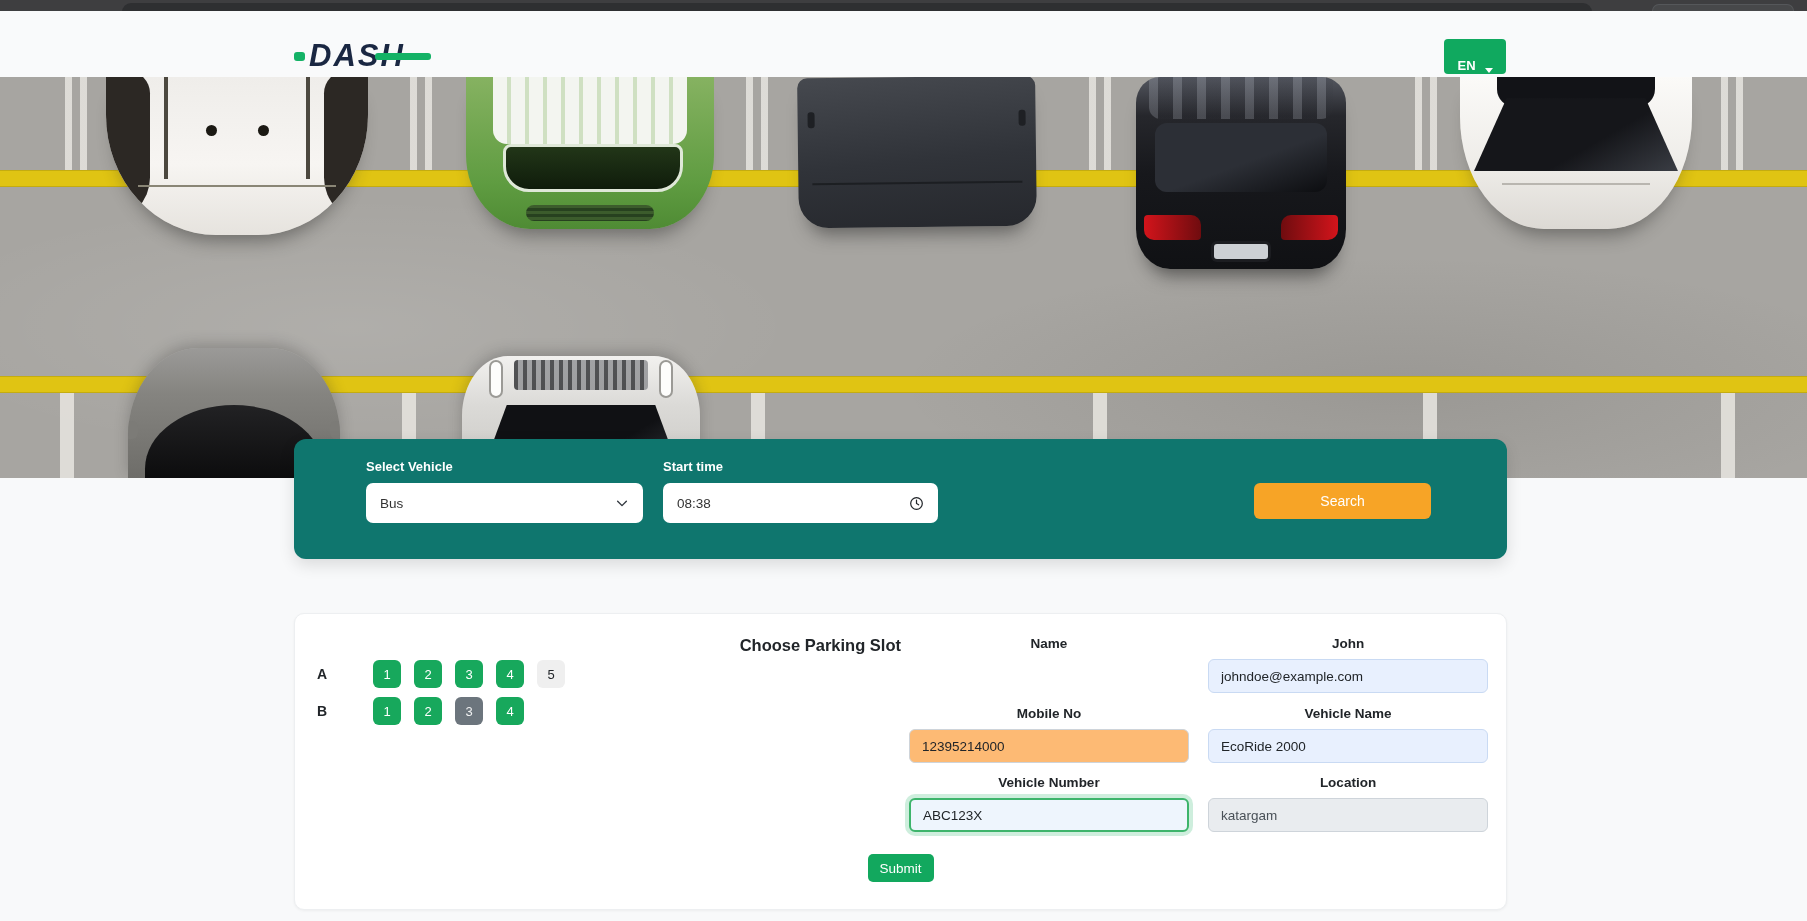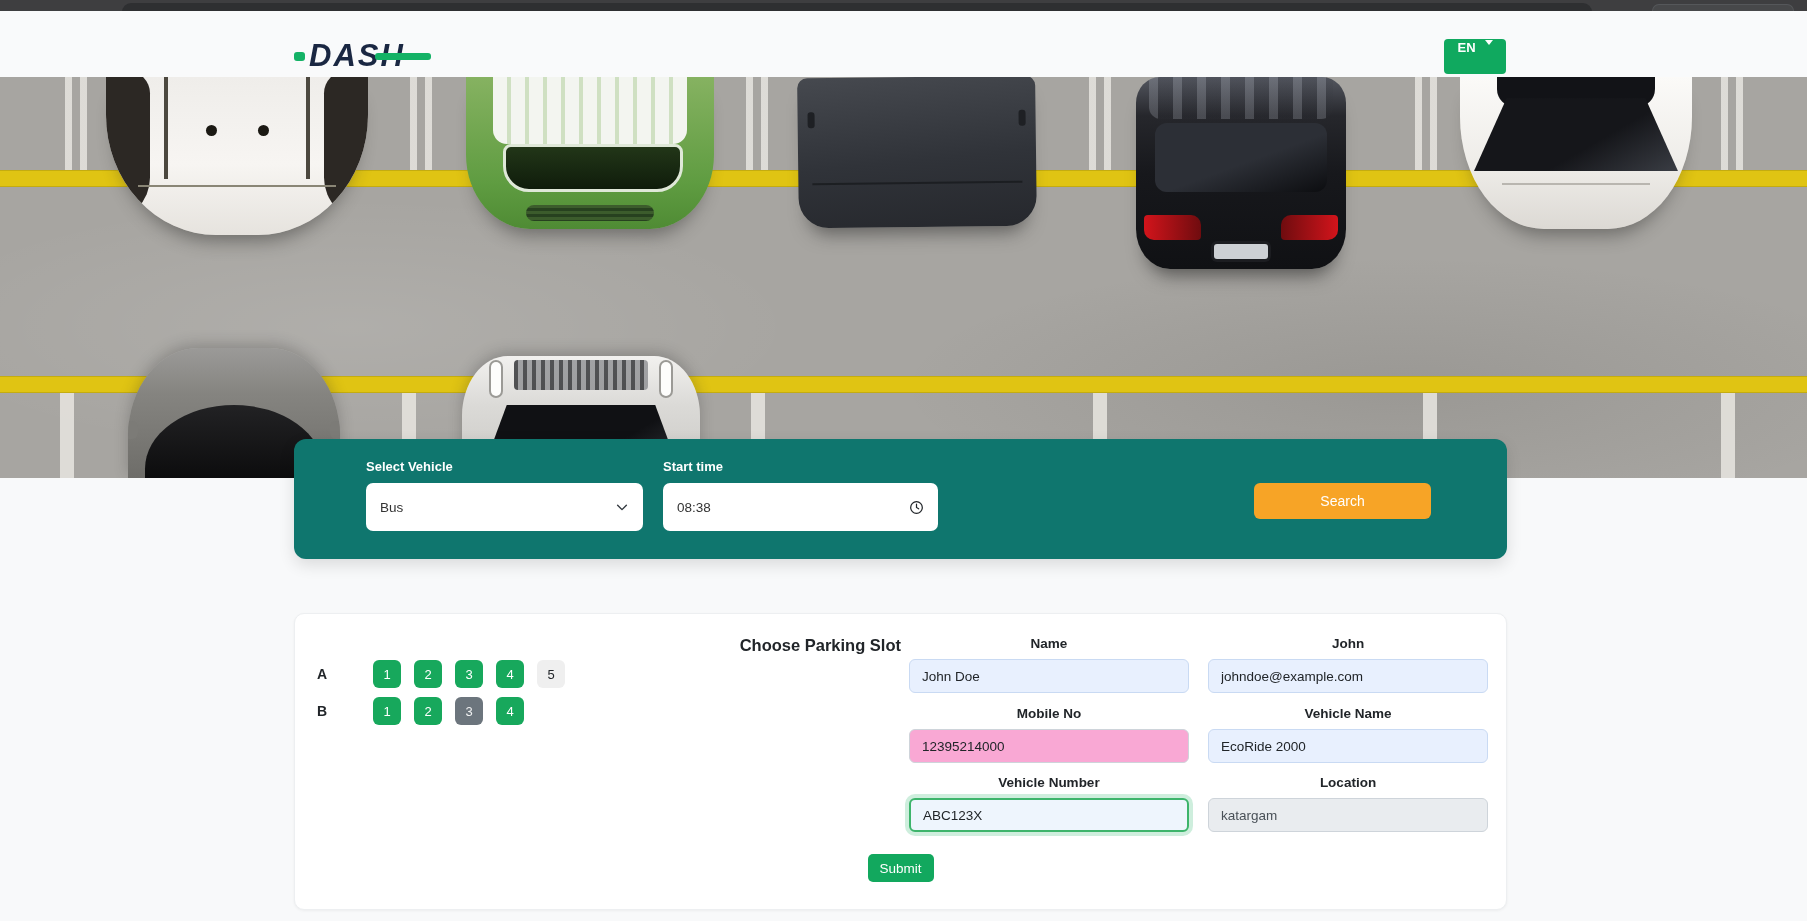--- a/index.html
+++ b/index.html
@@ -12,21 +12,21 @@
   .chrome-pill{position:absolute;left:1652px;top:4px;width:140px;height:8px;border:1px solid #55575a;border-bottom:none;border-radius:7px 7px 0 0;background:#47484a;}
 
   
   .header{position:absolute;left:0;top:11px;width:1807px;height:66px;background:#f9fafb;}
   .logo{position:absolute;left:294px;top:24px;height:40px;display:flex;align-items:center;cursor:pointer;}
   .logo-dot{width:11px;height:9px;border-radius:3px;background:#14b266;margin-right:4px;margin-top:3px;}
   .logo-text{font-size:31px;font-weight:800;font-style:italic;color:#1a2742;letter-spacing:2px;line-height:1;}
   .logo-bar{position:absolute;left:81px;top:18px;width:56px;height:7px;border-radius:3px;background:#14b266;}
   .lang-btn{position:absolute;left:1444px;top:28px;width:62px;height:35px;border:none;border-radius:4px;
             background:#10a95f;color:#fff;font-size:13px;font-weight:600;cursor:pointer;
-            display:flex;align-items:flex-start;justify-content:center;gap:9px;font-family:inherit;}
+            display:flex;align-items:flex-end;justify-content:center;gap:9px;font-family:inherit;}
   .caret{width:0;height:0;border-left:4px solid transparent;border-right:4px solid transparent;border-top:5px solid #fff;}
 
   
   .hero{position:absolute;left:0;top:77px;width:1807px;height:401px;background:#a7a5a1;overflow:hidden;}
   .hero .blotch1{position:absolute;left:-100px;top:120px;width:900px;height:260px;border-radius:50%;
                  background:radial-gradient(closest-side,rgba(255,255,255,.10),rgba(255,255,255,0));}
   .hero .blotch2{position:absolute;left:900px;top:180px;width:1000px;height:260px;border-radius:50%;
                  background:radial-gradient(closest-side,rgba(60,58,54,.12),rgba(60,58,54,0));}
   .yline{position:absolute;left:0;width:1807px;height:17px;background:#e0c413;box-shadow:inset 0 1px 0 rgba(0,0,0,.12), inset 0 -1px 0 rgba(0,0,0,.12);}
   .yline.y1{top:93px;}
@@ -111,21 +111,21 @@
         background:repeating-linear-gradient(90deg,#2a2b2e 0 4px,#8e8f92 4px 9px);}
   .car7 .glass{left:9%;top:40%;width:82%;height:52%;background:linear-gradient(150deg,#101114 65%,#34363c);
         clip-path:polygon(12% 0,88% 0,100% 100%,0 100%);}
   .car7 .red{left:20%;top:88%;width:60%;height:14px;border-radius:3px;background:#bf372f;}
 
   
   .panel{position:absolute;left:294px;top:439px;width:1213px;height:120px;border-radius:12px;background:#0f766e;
          box-shadow:0 6px 16px rgba(0,0,0,.12);}
   .pgroup{position:absolute;top:20px;}
   .pgroup .plabel{display:block;color:#fff;font-size:13px;font-weight:600;margin-bottom:9px;}
-  .ctrl{box-sizing:border-box;height:48px;background:#fff;border:none;border-radius:7px;display:flex;align-items:center;
+  .ctrl{box-sizing:border-box;height:40px;background:#fff;border:none;border-radius:7px;display:flex;align-items:center;
         padding:0 14px;font-size:13.5px;color:#333;cursor:pointer;justify-content:space-between;}
   .search-btn{position:absolute;left:960px;top:44px;width:177px;height:36px;border:none;border-radius:6px;
         background:#f7a426;color:#fff;font-size:14px;cursor:pointer;font-family:inherit;}
 
   
   .card{position:absolute;left:294px;top:613px;width:1213px;height:297px;background:#fff;border:1px solid #edeff1;
         border-radius:10px;box-shadow:0 1px 3px rgba(0,0,0,.05);box-sizing:border-box;}
   .slots-title{position:absolute;left:0;top:22px;width:606px;text-align:right;font-size:16.5px;font-weight:700;}
   .slot-row{position:absolute;left:78px;display:flex;gap:13px;}
   .slot-row.rA{top:46px;}
@@ -135,21 +135,21 @@
   .row-label.rB{top:83px;}
   .slot{width:28px;height:28px;border:none;border-radius:6px;font-size:13px;font-family:inherit;cursor:pointer;
         display:flex;align-items:center;justify-content:center;}
   .slot.available{background:#17a85c;color:#fff;}
   .slot.unavailable{background:#efefef;color:#212529;}
   .slot.occupied{background:#6c757d;color:#f0f1f2;}
 
   .field{position:absolute;width:280px;}
   .field label{display:block;font-size:13.5px;font-weight:600;margin-bottom:8px;color:#212529;text-align:center;}
   .field input{box-sizing:border-box;width:280px;height:34px;border-radius:6px;border:1px solid #ced4da;
-        padding:0 12px;font-size:13.5px;color:#212529;background:#f9a8d4;font-family:inherit;outline:none;}
+        padding:0 12px;font-size:13.5px;color:#212529;background:#fdba74;font-family:inherit;outline:none;}
   .field input.autofill{background:#e8f0fe;border-color:#c9daf3;}
   .field input.focusd{background:#eef5fd;border:2px solid #3db46b;box-shadow:0 0 0 4px rgba(32,178,100,.22);}
   .field input.disabled{background:#e9ecef;color:#495057;}
   .f-c1{left:614px;} .f-c2{left:913px;}
   .f-r1{top:22px;} .f-r2{top:92px;} .f-r3{top:161px;}
 
   .submit-btn{position:absolute;left:50%;top:240px;transform:translateX(-50%);width:66px;height:28px;border:none;
         border-radius:5px;background:#12a85e;color:#fff;font-size:13.5px;cursor:pointer;font-family:inherit;}
 </style>
 </head>
@@ -284,21 +284,20 @@
     <div class="row-label rB">B</div>
     <div class="slot-row rB">
       <button class="slot available">1</button>
       <button class="slot available">2</button>
       <button class="slot occupied">3</button>
       <button class="slot available">4</button>
     </div>
 
     <div class="field f-c1 f-r1">
       <label>Name</label>
-      <input class="autofill" type="text" value="John Doe" style="">
     </div>
     <div class="field f-c2 f-r1">
       <label>John</label>
       <input class="autofill" type="text" value="johndoe@example.com" style="">
     </div>
     <div class="field f-c1 f-r2">
       <label>Mobile No</label>
       <input type="text" value="12395214000" style="">
     </div>
     <div class="field f-c2 f-r2">

